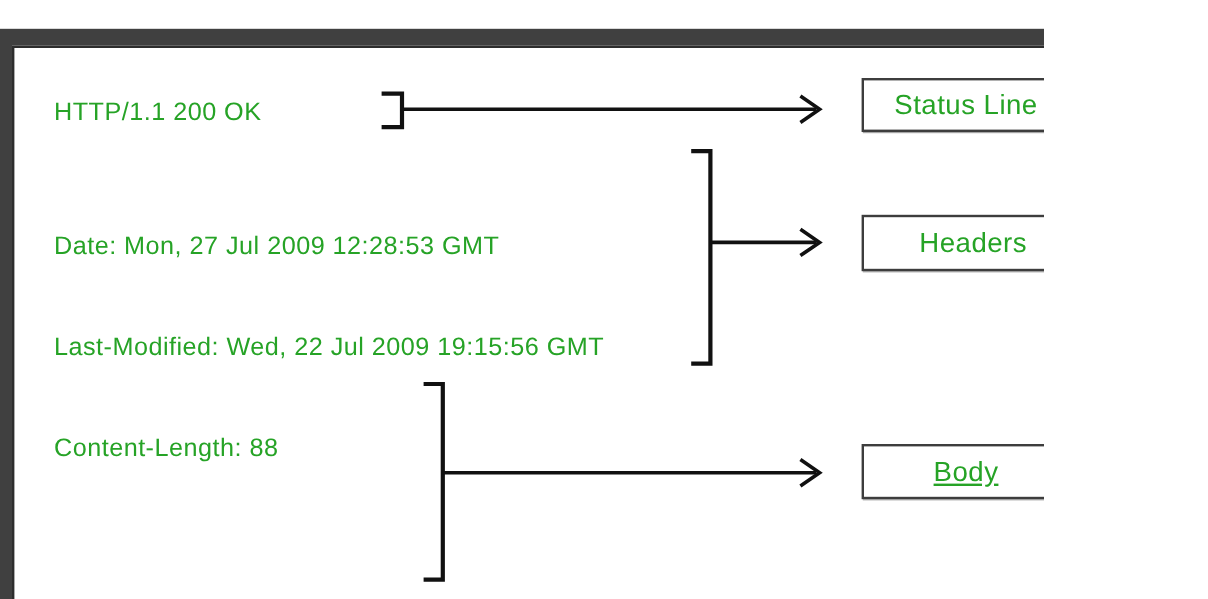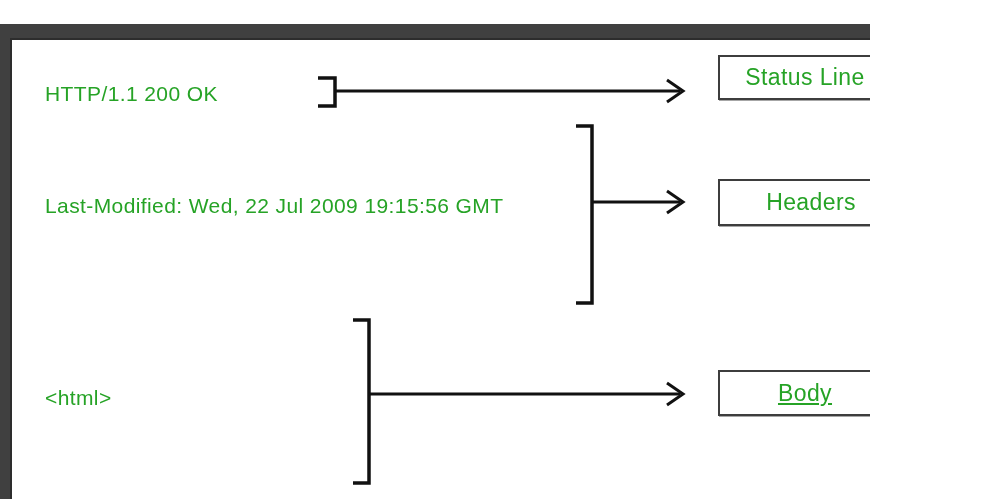--- a/index.html
+++ b/index.html
@@ -72,40 +72,41 @@
     display: flex;
     align-items: center;
     justify-content: center;
     background: #ffffff;
     border: 2px solid var(--box-border);
     box-shadow: 1px 1px 0 rgba(0,0,0,0.35);
     color: var(--green);
     font-size: 23px;
     letter-spacing: 0.4px;
   }
-  .label-box.status  { top: 31px;  height: 45px; }
+  .label-box.status  { top: 41px;  height: 45px; }
   .label-box.headers { top: 155px; height: 47px; padding-left: 12px; }
   .label-box.body    { top: 346px; height: 46px; text-decoration: underline; }
 </style>
 </head>
 <body>
 
 <div class="canvas">
   <div class="frame"></div>
 
   <div class="green-text status-text">HTTP/1.1 200 OK</div>
 
   <div class="headers-block green-text">
+    <div>Date: Mon, 27 Jul 2009 12:28:53 GMT</div>
     <div>Last-Modified: Wed, 22 Jul 2009 19:15:56 GMT</div>
+    <div>Content-Length: 88</div>
     
     
   </div>
 
   <div class="body-block green-text">
-    <div>&lt;html&gt;</div>
     
     
     
   </div>
 
   <svg class="connector-svg" viewBox="0 0 1007 499" xmlns="http://www.w3.org/2000/svg">
     <g>
       <path class="connector bracket" d="M318 54 L335 54 L335 82 L318 82"></path>
       <path class="connector shaft" d="M335 67 L680 67"></path>
       <path class="connector head" d="M667 56 L683 67 L667 78"></path>

